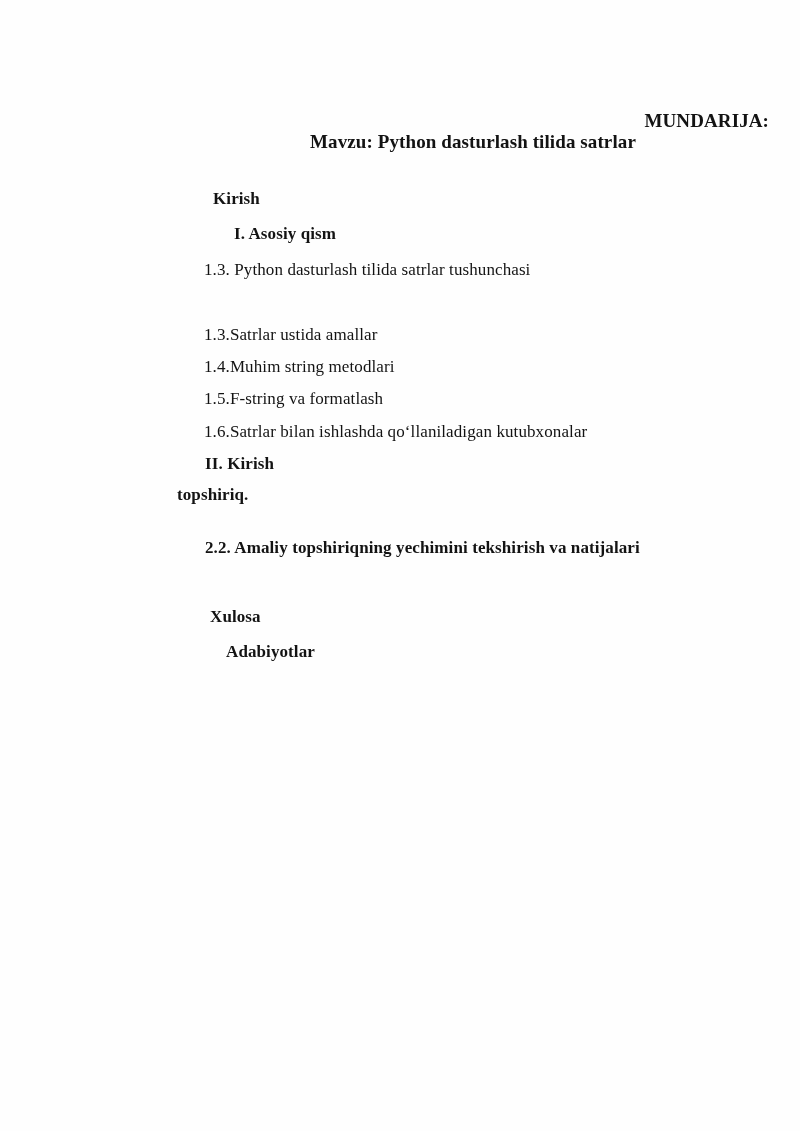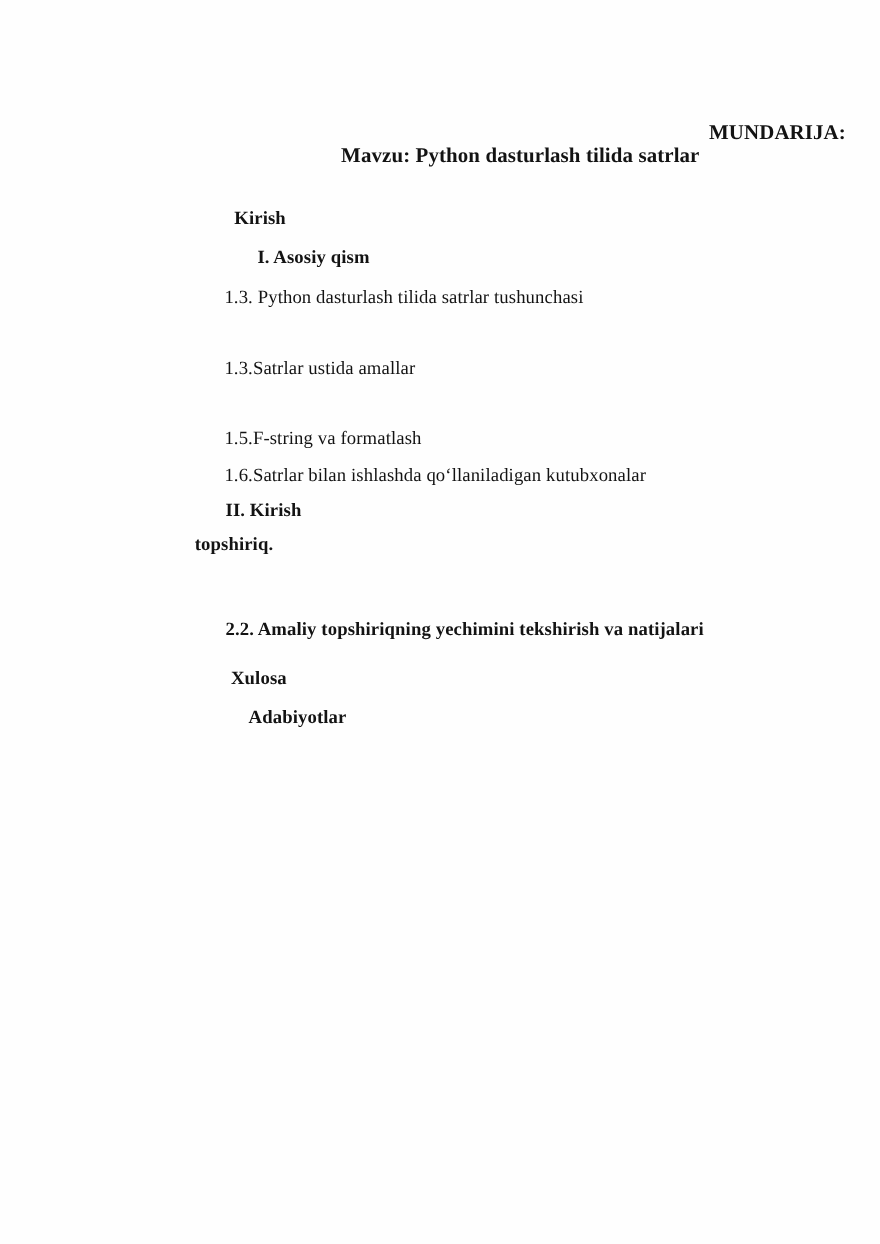--- a/index.html
+++ b/index.html
@@ -37,21 +37,21 @@
   .l-part1head    { top: 224px; left: 234px; }
   .l-i10          { top: 260px; left: 204px; }
   .l-i11          { top: 293px; left: 204px; }
   .l-i12          { top: 325px; left: 204px; }
   .l-i13          { top: 357px; left: 204px; }
   .l-i14          { top: 389px; left: 204px; }
   .l-i15          { top: 422px; left: 204px; }
   .l-part2a       { top: 454px; left: 205px; }
   .l-part2b       { top: 485px; left: 177px; }
   .l-i20          { top: 528px; left: 205px; }
-  .l-i21          { top: 562px; left: 205px; }
+  .l-i21          { top: 538px; left: 205px; }
   .l-xulosa       { top: 607px; left: 210px; }
   .l-adabiyotlar  { top: 642px; left: 210px; margin-left: 16px; }
 </style>
 </head>
 <body>
 
 <div class="page">
 
   <div class="line bold centerband l-title">Mavzu: Python dasturlash tilida satrlar</div>
 
@@ -59,20 +59,21 @@
 
   <div class="line bold l-kirish">Kirish</div>
 
   <div class="line bold l-part1head">I. Asosiy qism</div>
 
   <div class="line l-i10">1.3. Python dasturlash tilida satrlar tushunchasi</div>
 
 
   <div class="line l-i12">1.3.Satrlar ustida amallar</div>
 
+  <div class="line l-i13">1.4.Muhim string metodlari</div>
 
   <div class="line l-i14">1.5.F-string va formatlash</div>
 
   <div class="line l-i15">1.6.Satrlar bilan ishlashda qo‘llaniladigan kutubxonalar</div>
 
   <div class="line bold l-part2a">II. Kirish</div>
 
   <div class="line bold l-part2b">topshiriq.</div>
 
 

